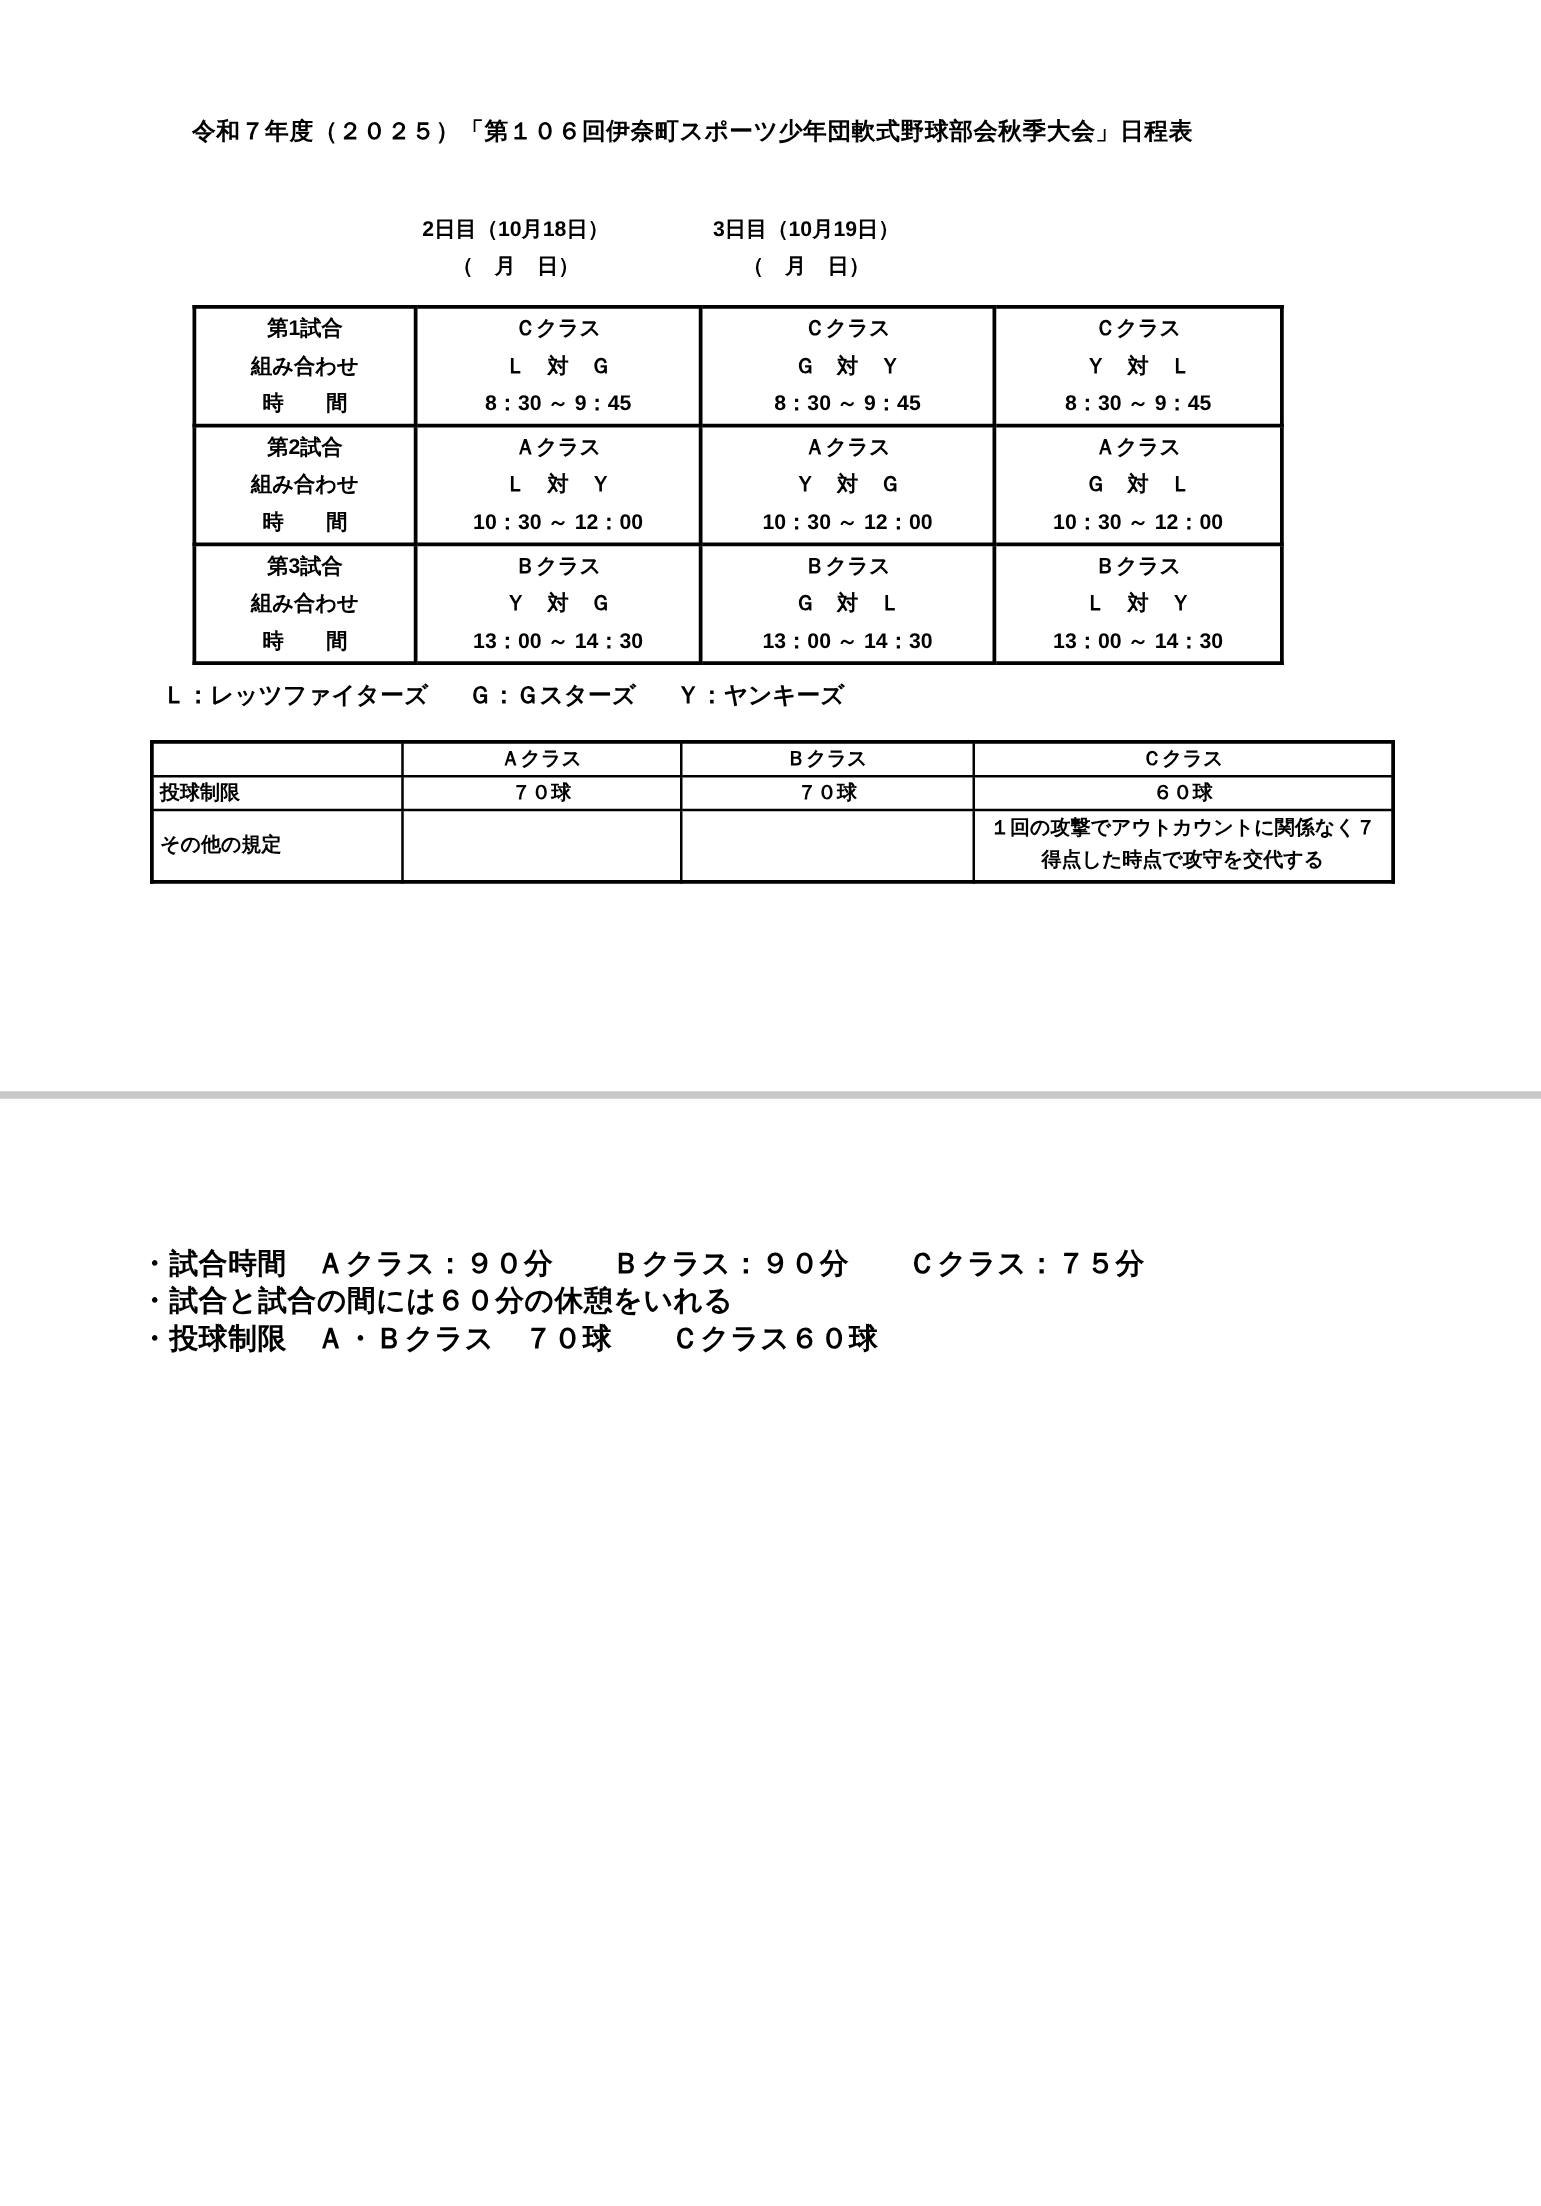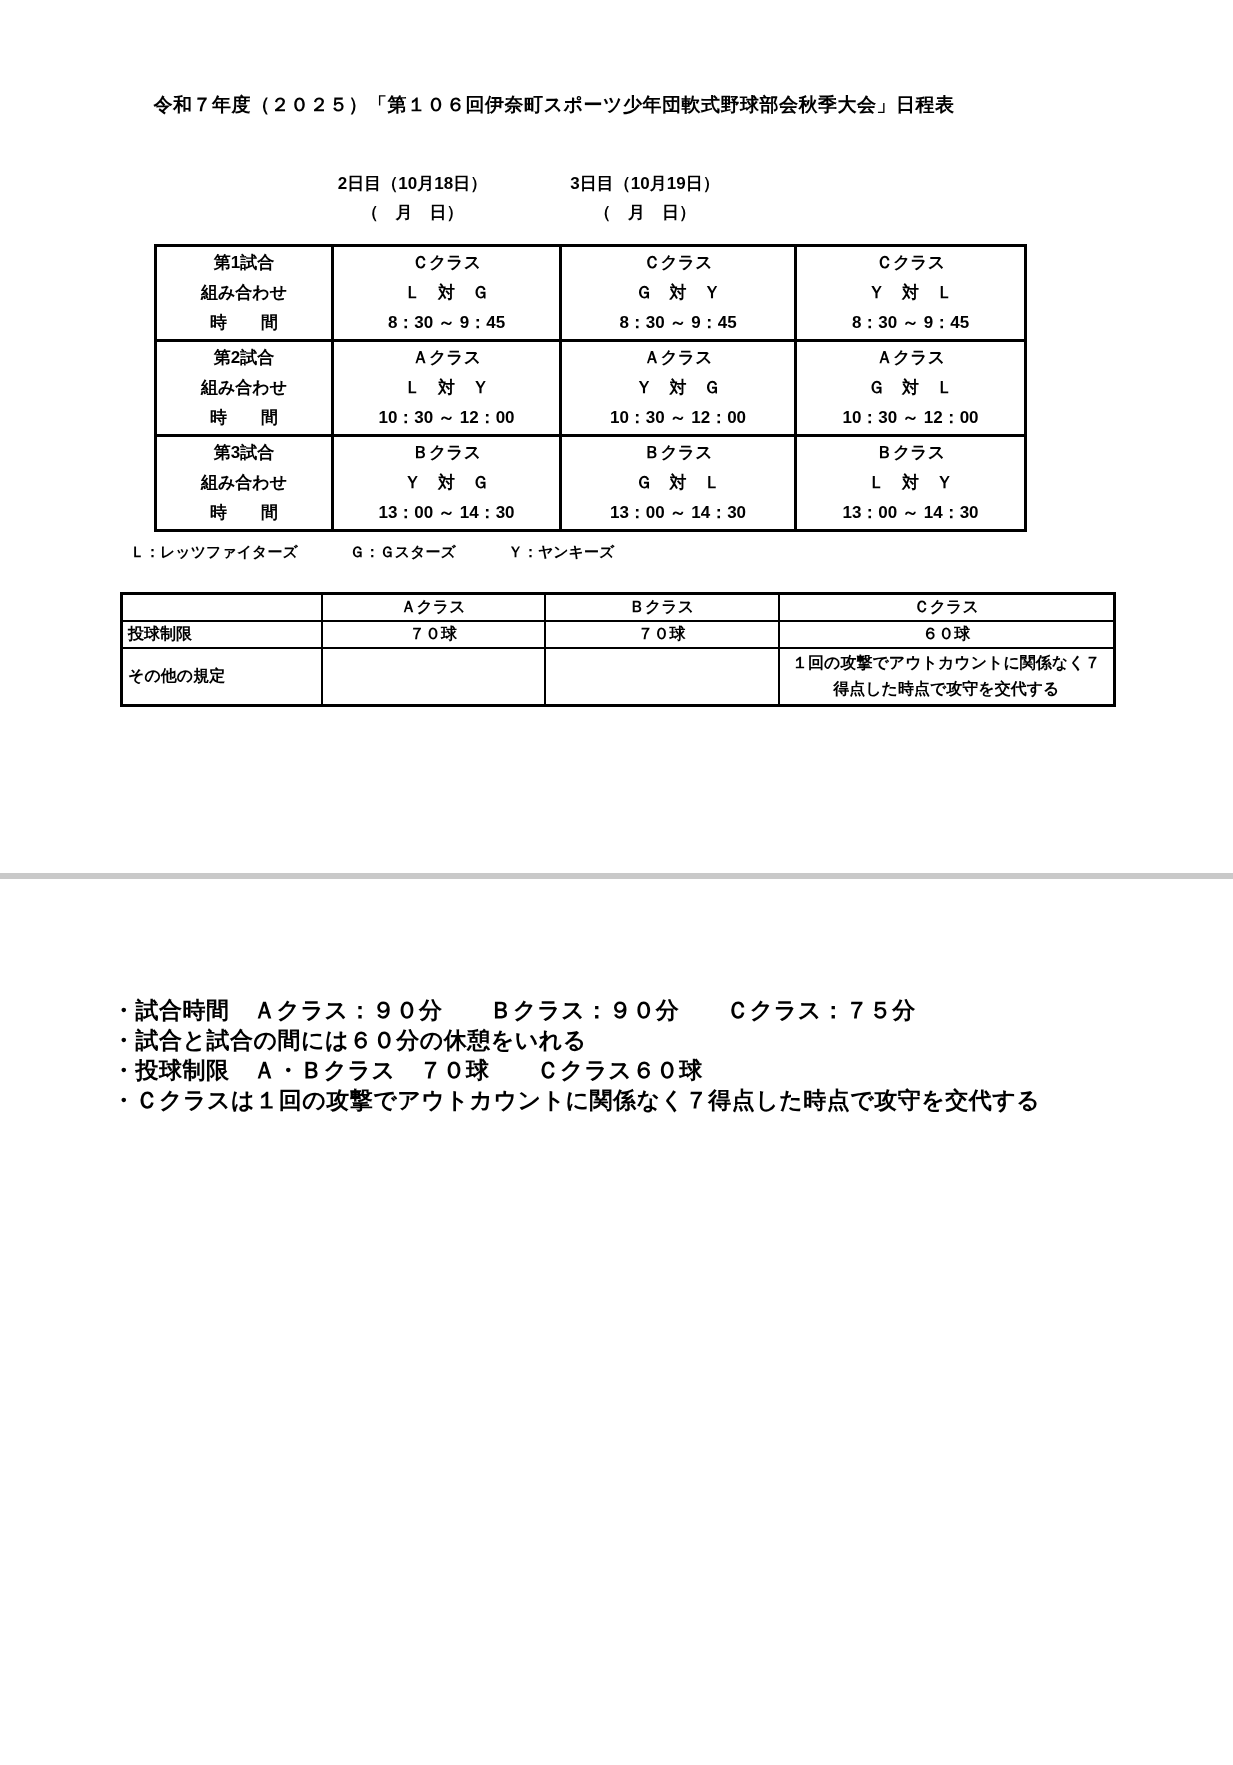--- a/index.html
+++ b/index.html
@@ -33,21 +33,21 @@
   table.schedule td {
     border:3px solid #000000; padding:0;
     text-align:center; vertical-align:middle; font-size:17px;
   }
   table.schedule tr { height:95px; }
   table.schedule td div { line-height:30px; white-space:nowrap; }
 
   
   .legend {
     position:absolute; top:543px; left:130px;
-    display:flex; gap:52px; font-size:15px; white-space:nowrap;
+    display:flex; gap:32px; font-size:19px; white-space:nowrap;
   }
 
   
   table.rules {
     position:absolute; top:592px; left:120px;
     border-collapse:collapse; table-layout:fixed;
     border:3px solid #000000;
   }
   table.rules td {
     border:2px solid #000000; font-size:16px;
@@ -198,16 +198,15 @@
   </tbody>
     </table>
 
   <div class="page-gap gap-1"></div>
   <div class="page-gap gap-2"></div>
 
   <div class="notes">
     <div class="note">・試合時間　Ａクラス：９０分　　Ｂクラス：９０分　　Ｃクラス：７５分</div>
     <div class="note">・試合と試合の間には６０分の休憩をいれる</div>
     <div class="note">・投球制限　Ａ・Ｂクラス　７０球　　Ｃクラス６０球</div>
-    <div class="note">・Ｃクラスは１回の攻撃でアウトカウントに関係なく７得点した時点で攻守を交代する</div>
   </div>
 
 </div>
 
 </body></html>

